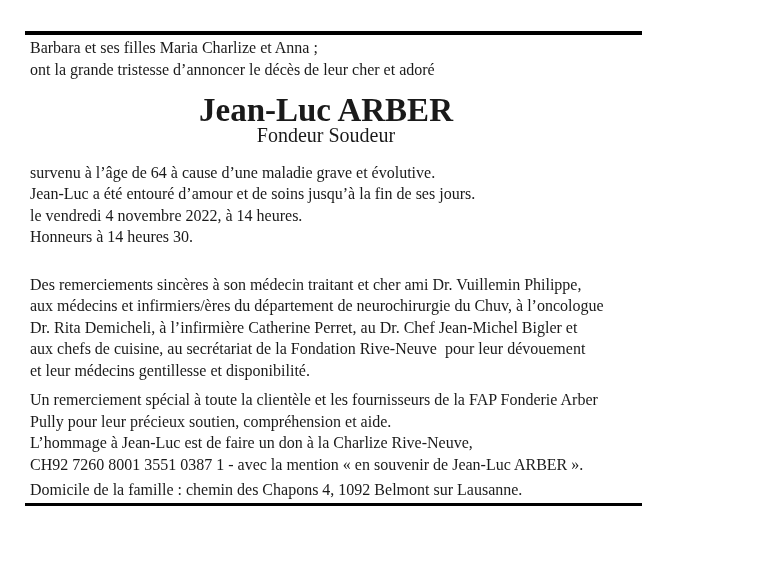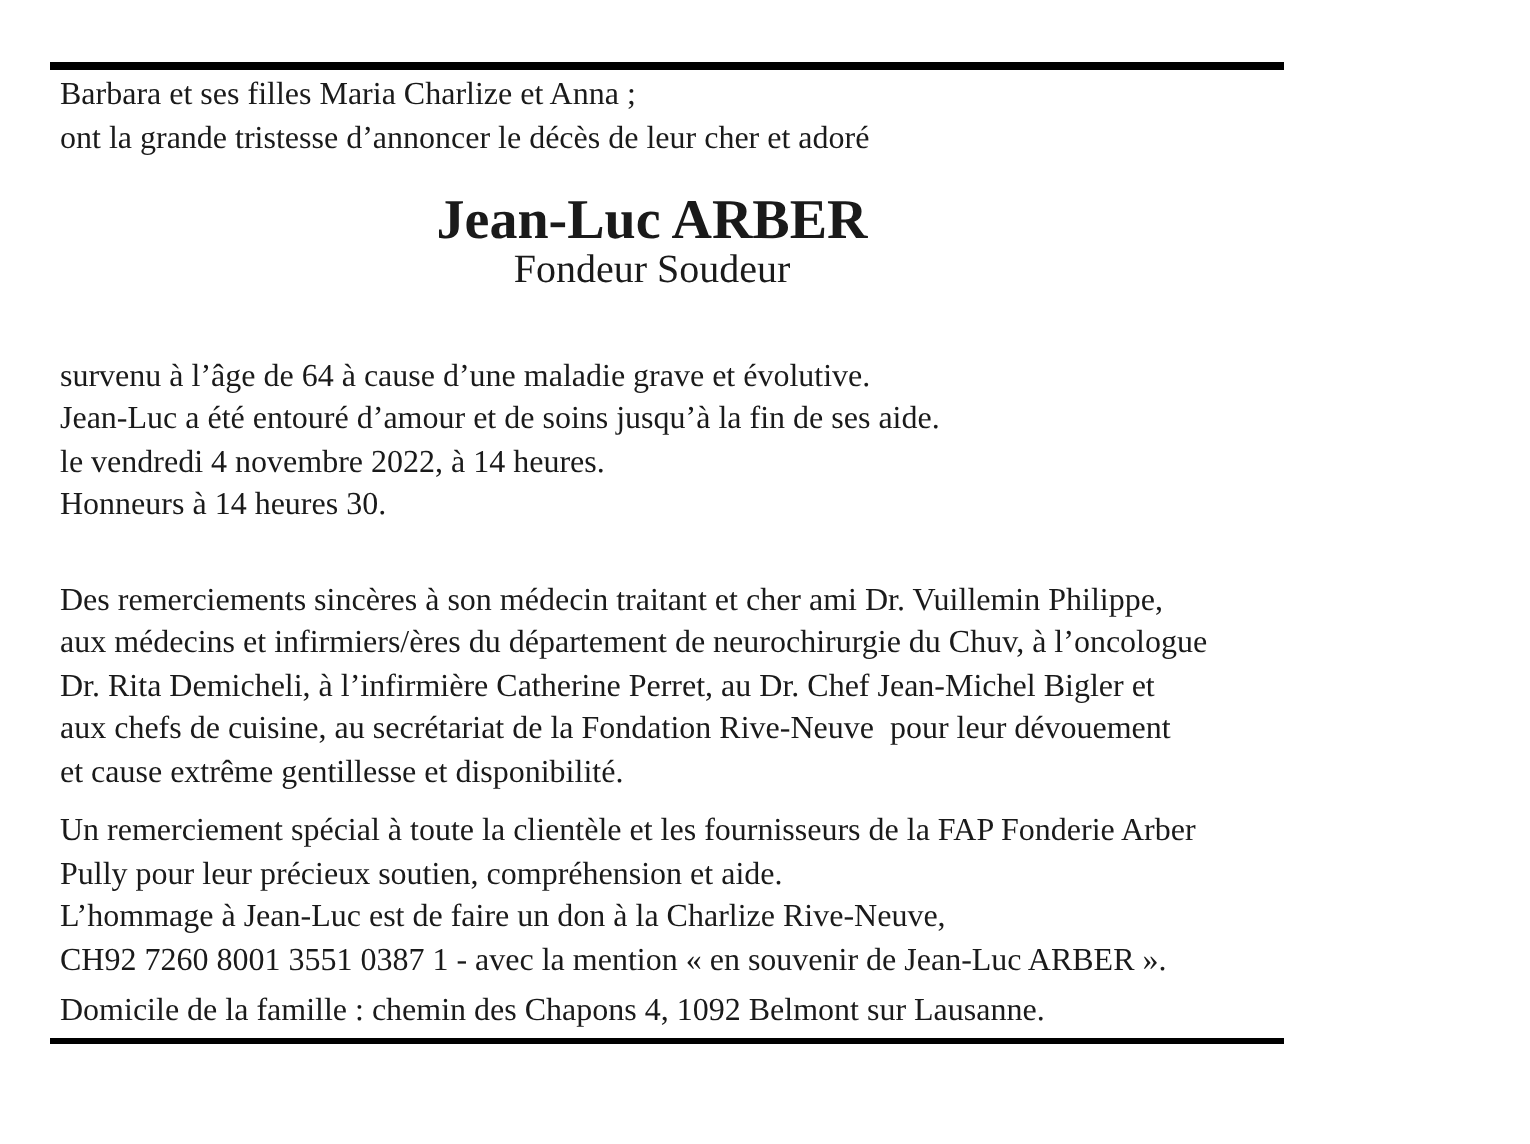--- a/index.html
+++ b/index.html
@@ -34,33 +34,33 @@
   }
   .line {
     font-size: 16px;
     line-height: 21.5px;
     white-space: pre-wrap;
   }
   .intro { margin-top: 2px; }
   .name {
     margin-top: 17px;
     text-align: center;
-    font-size: 28px;
+    font-size: 33px;
     font-weight: bold;
     line-height: 27px;
     white-space: pre-wrap;
   }
   .profession {
     margin-top: 1px;
     text-align: center;
     font-size: 20px;
     line-height: 21.5px;
     white-space: pre-wrap;
   }
-  .ceremony { margin-top: 31px; }
+  .ceremony { margin-top: 15px; }
   .thanks { margin-top: 26px; }
   .special { margin-top: 8px; }
   .domicile { margin-top: 4px; }
 </style>
 </head>
 <body>
 
 <div class="page">
 
   <div class="rule rule-top"></div>
@@ -69,31 +69,31 @@
     <div class="line">Barbara et ses filles Maria Charlize et Anna ;</div>
     <div class="line">ont la grande tristesse d’annoncer le décès de leur cher et adoré</div>
   </div>
 
   <div class="para name">Jean-Luc ARBER</div>
 
   <div class="para profession">Fondeur Soudeur</div>
 
   <div class="para ceremony">
     <div class="line">survenu à l’âge de 64 à cause d’une maladie grave et évolutive.</div>
-    <div class="line">Jean-Luc a été entouré d’amour et de soins jusqu’à la fin de ses aide.</div>
+    <div class="line">Jean-Luc a été entouré d’amour et de soins jusqu’à la fin de ses jours.</div>
     <div class="line">le vendredi 4 novembre 2022, à 14 heures.</div>
     <div class="line">Honneurs à 14 heures 30.</div>
   </div>
 
   <div class="para thanks">
     <div class="line">Des remerciements sincères à son médecin traitant et cher ami Dr. Vuillemin Philippe,</div>
     <div class="line">aux médecins et infirmiers/ères du département de neurochirurgie du Chuv, à l’oncologue</div>
     <div class="line">Dr. Rita Demicheli, à l’infirmière Catherine Perret, au Dr. Chef Jean-Michel Bigler et</div>
     <div class="line">aux chefs de cuisine, au secrétariat de la Fondation Rive-Neuve  pour leur dévouement</div>
-    <div class="line">et cause extrême gentillesse et disponibilité.</div>
+    <div class="line">et leur médecins gentillesse et disponibilité.</div>
   </div>
 
   <div class="para special">
     <div class="line">Un remerciement spécial à toute la clientèle et les fournisseurs de la FAP Fonderie Arber</div>
     <div class="line">Pully pour leur précieux soutien, compréhension et aide.</div>
     <div class="line">L’hommage à Jean-Luc est de faire un don à la Charlize Rive-Neuve,</div>
     <div class="line">CH92 7260 8001 3551 0387 1 - avec la mention « en souvenir de Jean-Luc ARBER ».</div>
   </div>
 
   <div class="para domicile">

